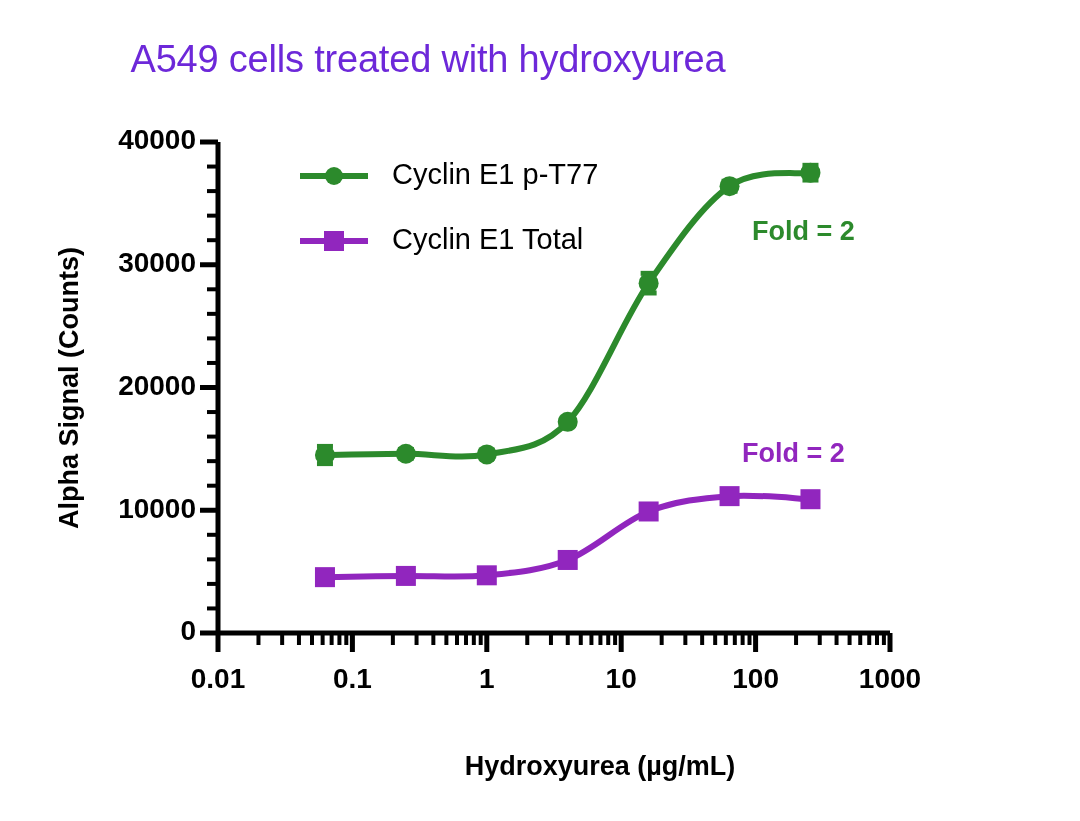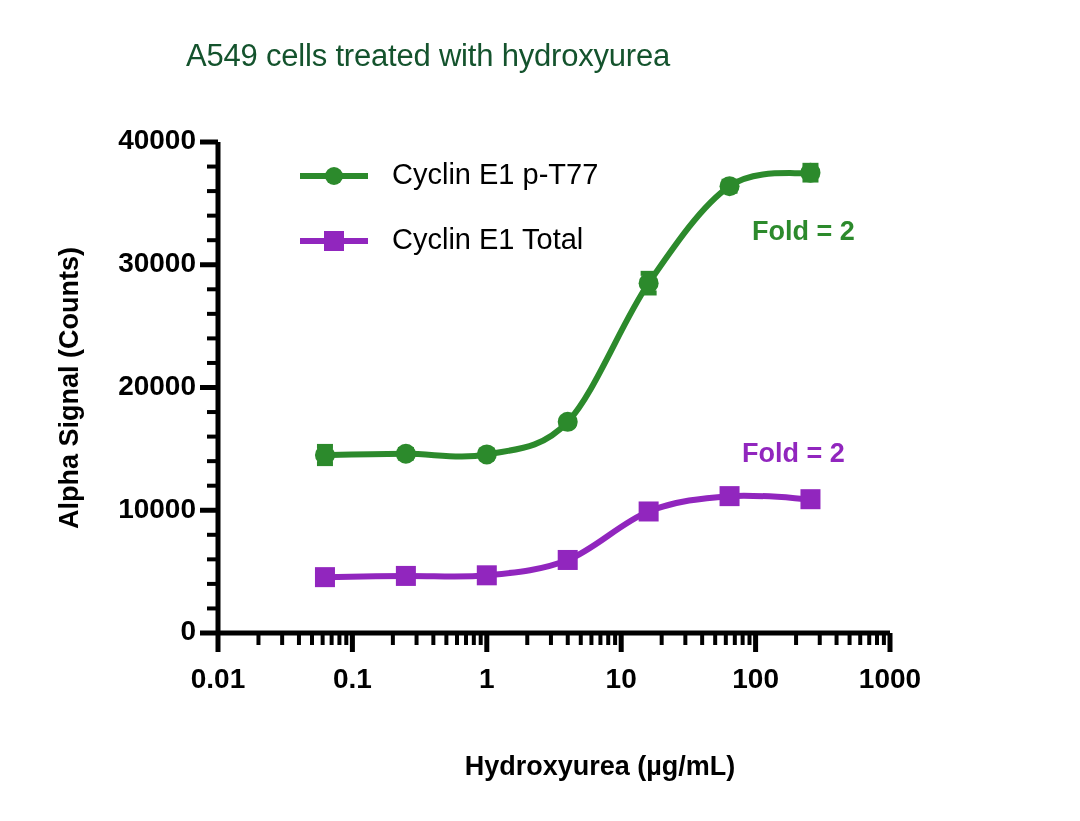--- a/index.html
+++ b/index.html
@@ -18,23 +18,23 @@
     width: 1080px;
     height: 821px;
     background: #ffffff;
   }
   #chart-title {
     position: absolute;
     top: 38px;
     left: 0;
     width: 856px;
     text-align: center;
-    font-size: 31px;
+    font-size: 38px;
     font-weight: 400;
-    color: #14532d;
+    color: #6d28d9;
     letter-spacing: -0.2px;
   }
   #plot-svg {
     position: absolute;
     top: 0;
     left: 0;
   }
   .axis-title {
     font-family: "Liberation Sans", sans-serif;
     font-size: 27px;

